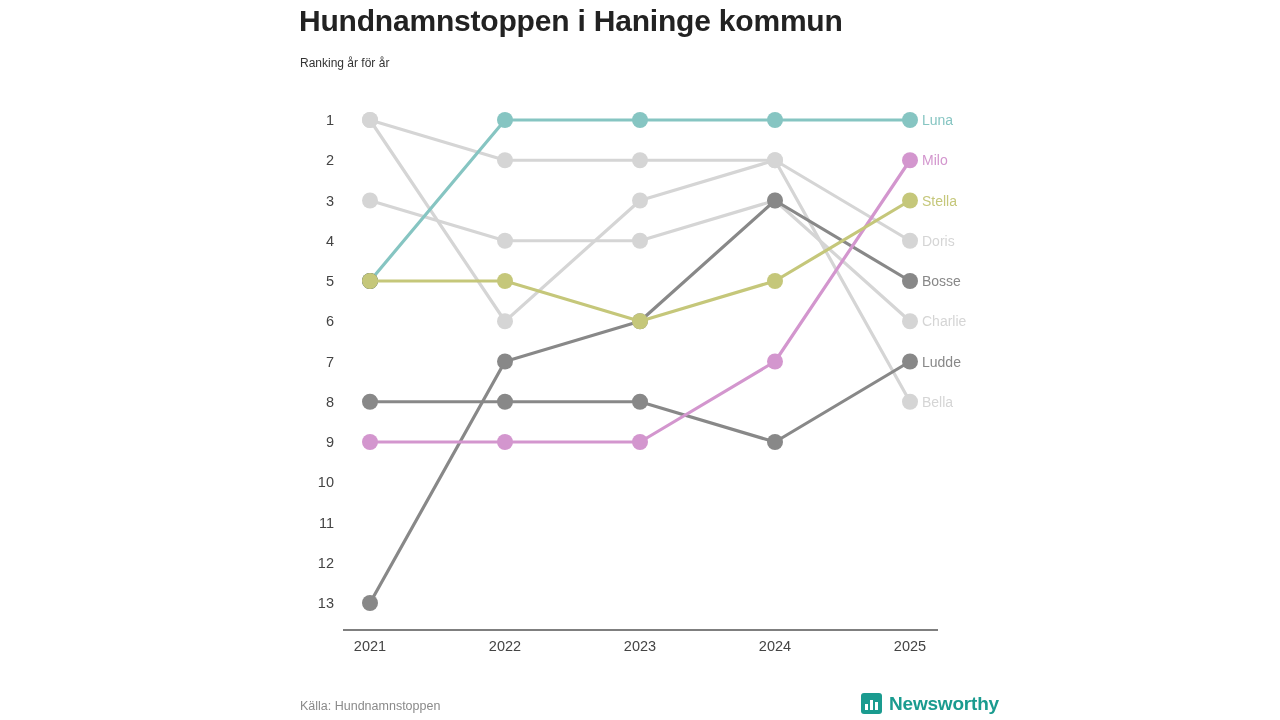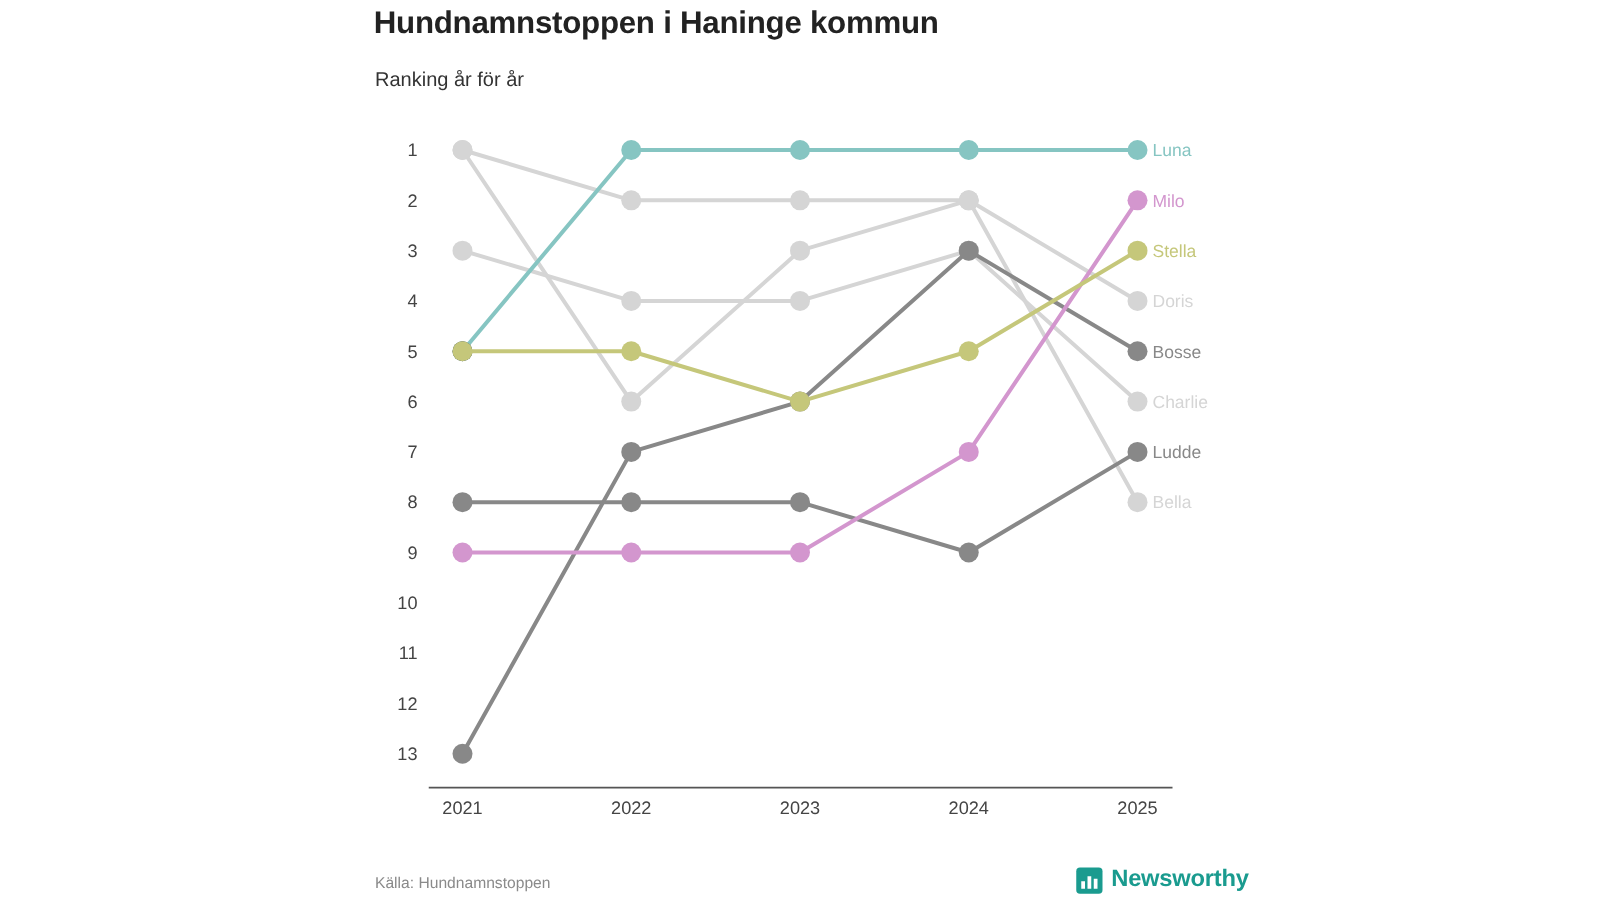--- a/index.html
+++ b/index.html
@@ -16,30 +16,30 @@
     overflow: hidden;
   }
   .page {
     position: absolute;
     inset: 0;
   }
   .title {
     position: absolute;
     left: 299px;
     top: 4px;
-    font-size: 25px;
+    font-size: 30px;
     font-weight: bold;
     color: #222222;
     letter-spacing: -0.2px;
   }
   .subtitle {
     position: absolute;
     left: 300px;
     top: 56px;
-    font-size: 16px;
+    font-size: 12px;
     color: #333333;
   }
   .chart-area {
     position: absolute;
     left: 0;
     top: 0;
     width: 1280px;
     height: 720px;
   }
   svg {
@@ -50,21 +50,21 @@
     left: 300px;
     top: 699px;
     font-size: 12.5px;
     color: #8a8a8a;
   }
   .brand {
     position: absolute;
     left: 861px;
     top: 693px;
     display: flex;
-    align-items: flex-end;
+    align-items: flex-start;
     gap: 7px;
   }
   .brand-mark {
     width: 21px;
     height: 21px;
     background: #1a9b8f;
     border-radius: 3px;
     display: flex;
     align-items: flex-end;
     justify-content: center;

